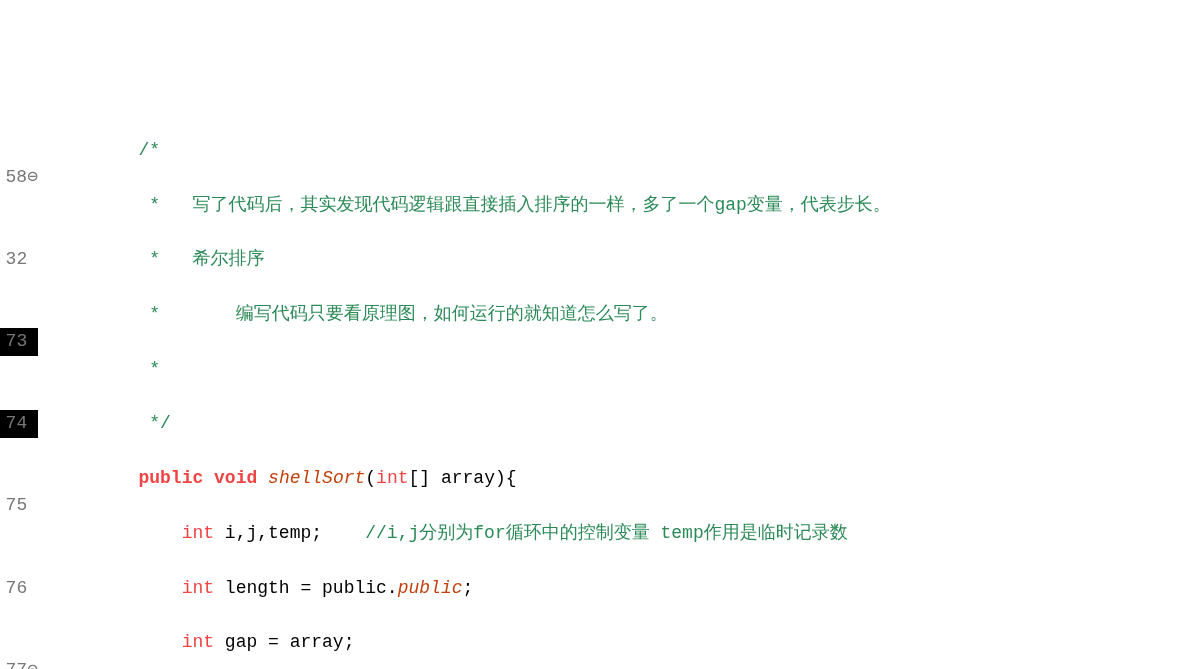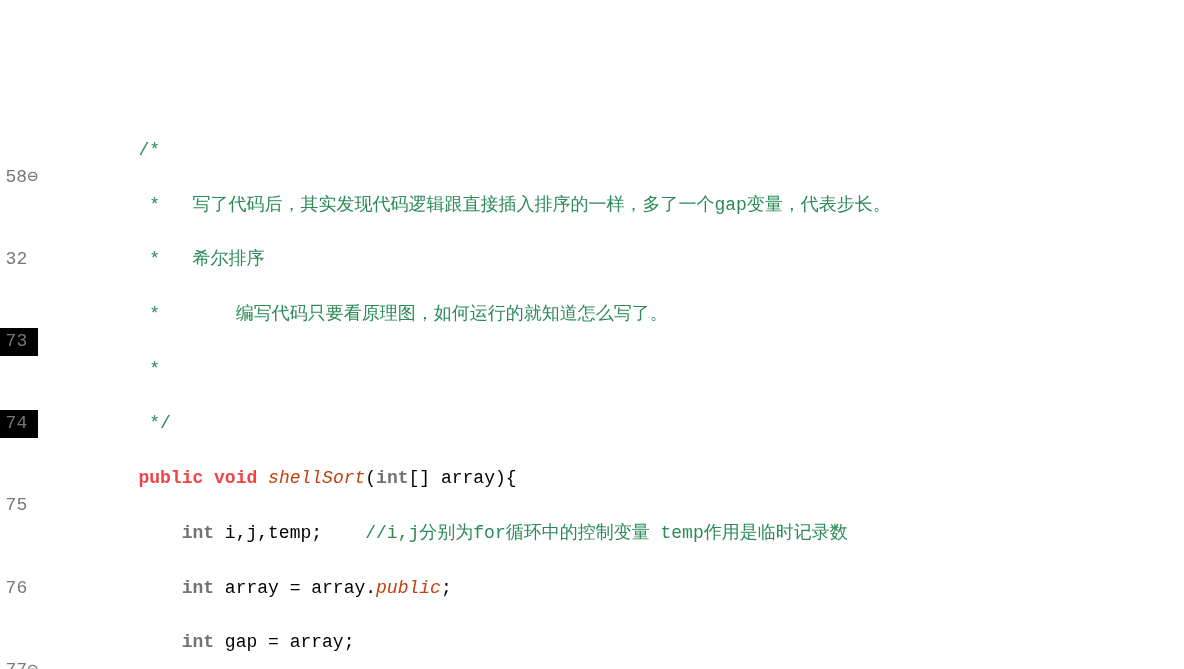--- a/index.html
+++ b/index.html
@@ -20,21 +20,21 @@
     color: #777;
     user-select: none;
     background: #fff;
   }
   .gutter .ln { display: block; height: 1.52em; }
   .gutter .mod { background: #000000; }
   .code-area { flex: 1; position: relative; }
   .line { display: block; height: 1.52em; }
   .comment { color: #2b8a57; }
   .kw { color: #ef4444; font-weight: bold; }
-  .type { color: #737373; font-weight: bold; }
+  .type { color: #ef4444; font-weight: normal; }
   .fn { font-style: italic; color: #c2410c; }
 </style>
 </head>
 <body>
 
 
 
 <div class="editor">
   <div class="gutter">
     <span class="ln"><span>58⊖</span></span>
@@ -65,21 +65,21 @@
 
   <div class="code-area">
 <span class="line"><span>        </span><span class="comment">/*</span></span>
 <span class="line"><span>         </span><span class="comment"><span>*   </span><span>写了代码后，其实发现代码逻辑跟直接插入排序的一样，多了一个gap变量，代表步长。</span></span></span>
 <span class="line"><span>         </span><span class="comment"><span>*   </span><span>希尔排序</span></span></span>
 <span class="line"><span>         </span><span class="comment"><span>*       </span><span>编写代码只要看原理图，如何运行的就知道怎么写了。</span></span></span>
 <span class="line"><span>         </span><span class="comment">*</span></span>
 <span class="line"><span>         </span><span class="comment">*/</span></span>
 <span class="line"><span>        </span><span class="kw">public</span> <span class="kw">void</span> <span class="fn">shellSort</span><span>(</span><span class="type">int</span><span>[] array){</span></span>
 <span class="line"><span>            </span><span class="type">int</span><span> i,j,temp;    </span><span class="comment">//i,j分别为for循环中的控制变量 temp作用是临时记录数</span></span>
-<span class="line"><span>            </span><span class="type">int</span><span> array = array.</span><span class="fn">public</span><span>;</span></span>
+<span class="line"><span>            </span><span class="type">int</span><span> length = public.</span><span class="fn">public</span><span>;</span></span>
 <span class="line"><span>            </span><span class="type">int</span><span> gap = array;</span></span>
 
 
 
 
 
 
 
 
 

